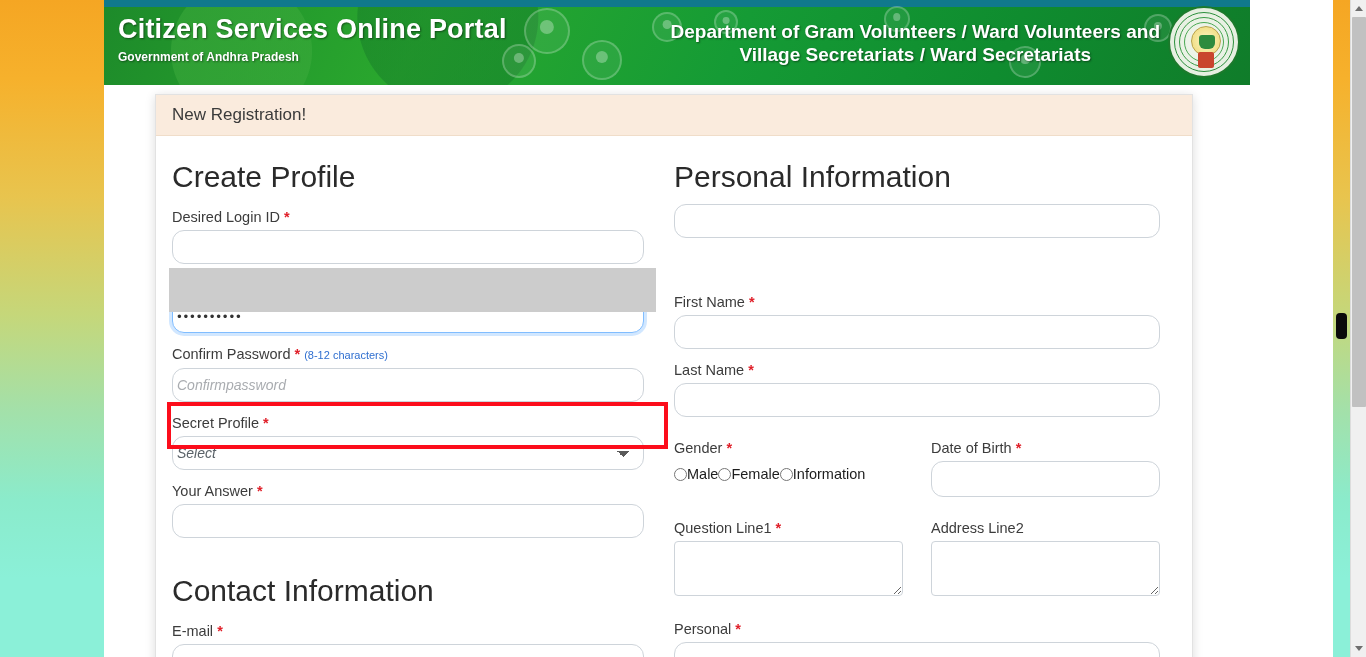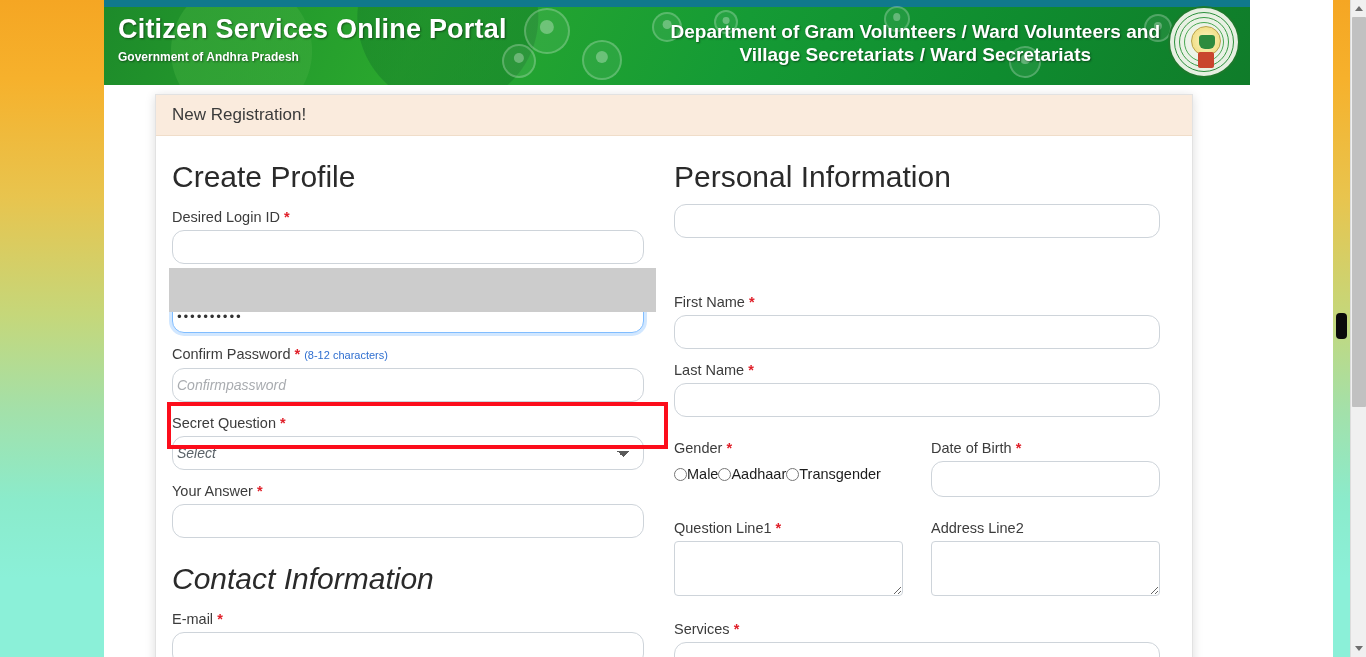--- a/index.html
+++ b/index.html
@@ -146,21 +146,21 @@
   .form-col { width: 50%; padding-right: 30px; }
   .form-col.right { padding-right: 16px; }
 
   h2.section-title {
     font-size: 30px;
     font-weight: normal;
     color: #2a2a2a;
     margin: 0 0 8px 0;
     line-height: 38px;
   }
-  h2.section-title.contact { margin-top: 22px; font-style: italic; }
+  h2.section-title.contact { margin-top: 34px; }
 
   label.field-label {
     display: block;
     font-size: 14.5px;
     color: #3c3c3c;
     margin: 12px 0 4px 0;
     line-height: 18px;
   }
   .req { color: #e0202a; font-weight: bold; }
   .hint { color: #2f6fd0; font-size: 11px; text-align: right; }
@@ -341,21 +341,21 @@
             <input class="text-input focused pw-filled" type="text" value="••••••••••" style="">
 
             <label class="field-label">
               <span>Confirm Password</span>
               <span class="req">*</span>
               <span class="hint">(8-12 characters)</span>
             </label>
             <input class="text-input" type="text" placeholder="Confirmpassword" style="">
 
             <label class="field-label">
-              <span>Secret Question</span>
+              <span>Secret Profile</span>
               <span class="req">*</span>
             </label>
             <select class="select-input">
               <option>Select</option>
             </select>
 
             <label class="field-label">
               <span>Your Answer</span>
               <span class="req">*</span>
             </label>
@@ -394,23 +394,23 @@
             <div class="two-col">
               <div>
                 <label class="field-label">
                   <span>Gender</span>
                   <span class="req">*</span>
                 </label>
                 <div class="radio-row">
                   <input type="radio" name="gender" id="g-male" style="">
                   <label class="radio-label" for="g-male">Male</label>
                   <input type="radio" name="gender" id="g-female" style="">
-                  <label class="radio-label" for="g-female">Aadhaar</label>
+                  <label class="radio-label" for="g-female">Female</label>
                   <input type="radio" name="gender" id="g-trans" style="">
-                  <label class="radio-label" for="g-trans">Transgender</label>
+                  <label class="radio-label" for="g-trans">Information</label>
                 </div>
               </div>
               <div>
                 <label class="field-label">
                   <span>Date of Birth</span>
                   <span class="req">*</span>
                 </label>
                 <input class="text-input" type="text" style="height: 36px;" placeholder="">
               </div>
             </div>
@@ -426,21 +426,21 @@
               <div>
                 <label class="field-label">
                   <span>Address Line2</span>
                   <span class="req"></span>
                 </label>
                 <textarea class="area-input" placeholder="" style=""></textarea>
               </div>
             </div>
 
             <label class="field-label" style="margin-top:14px;">
-              <span>Services</span>
+              <span>Personal</span>
               <span class="req">*</span>
             </label>
             <input class="text-input" type="text" placeholder="" style="">
 
           </div>
         </div>
 
         <div id="login-id-redaction"></div>
 
         <div id="confirm-highlight"></div>

